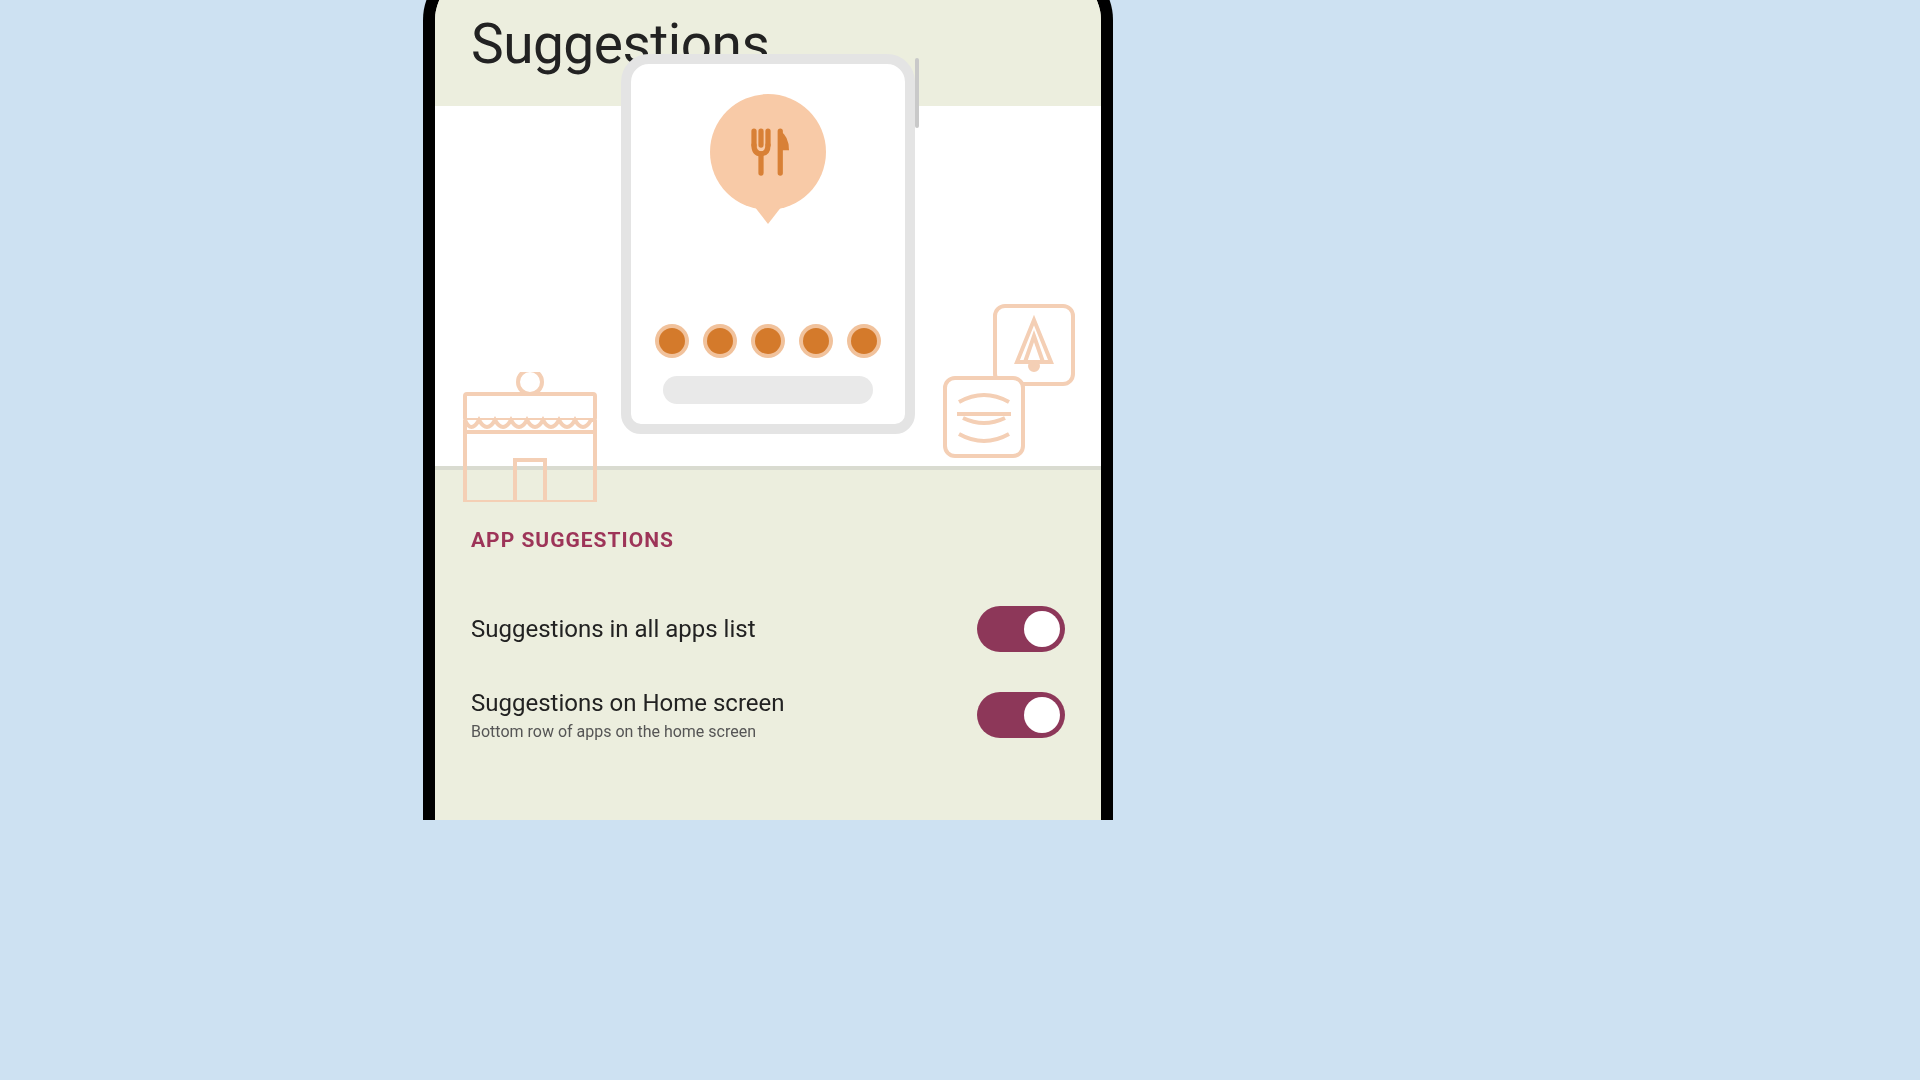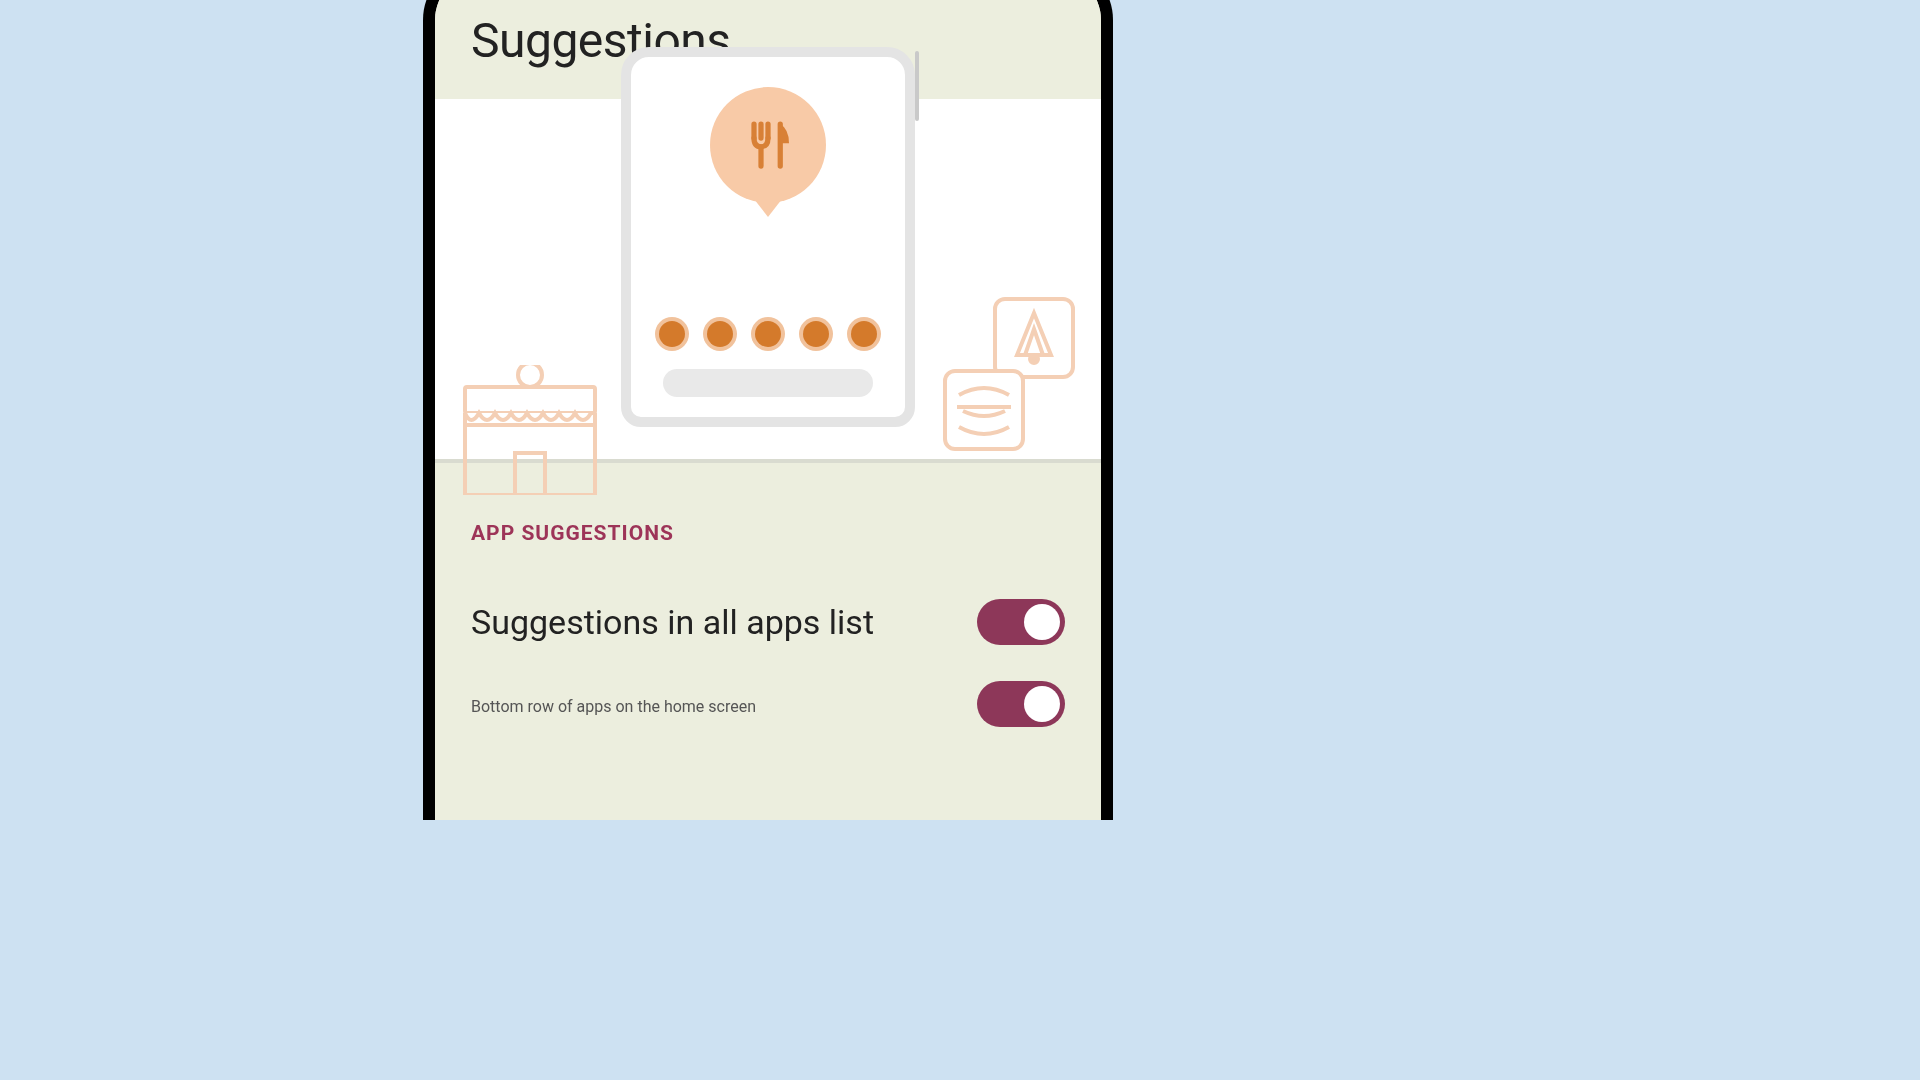--- a/index.html
+++ b/index.html
@@ -40,21 +40,21 @@
     background:var(--screen-bg);
     border-radius:48px;
     overflow:hidden;
     display:flex;flex-direction:column;
   }
   .header{
     background:var(--header-bg);
     padding:40px 36px 30px 36px;
   }
   .page-title{
-    font-size:48px;
+    font-size:55px;
     font-weight:400;
     color:var(--title);
     letter-spacing:-0.5px;
   }
   .illus{
     background:var(--illus-bg);
     position:relative;
     height:360px;
     border-bottom:4px solid var(--divider);
     margin-bottom:22px;
@@ -107,21 +107,21 @@
     font-weight:700;
     letter-spacing:1px;
     margin-bottom:36px;
   }
   .row{
     display:flex;align-items:center;justify-content:space-between;
     padding:18px 0;
   }
   .row-text{flex:1;padding-right:20px;}
   .row-title{
-    font-size:34px;color:var(--title);line-height:1.25;
+    font-size:24px;color:var(--title);line-height:1.25;
   }
   .row-sub{
     font-size:16px;color:var(--subtitle);margin-top:4px;
   }
   .toggle{
     width:88px;height:46px;border-radius:23px;background:var(--toggle-on);
     position:relative;flex-shrink:0;cursor:pointer;
   }
   .toggle-knob{
     position:absolute;right:5px;top:5px;width:36px;height:36px;border-radius:50%;
@@ -197,20 +197,21 @@
         <div class="row-text">
           <div class="row-title">Suggestions in all apps list</div>
         </div>
         <div class="toggle">
           <div class="toggle-knob"></div>
         </div>
       </div>
 
       <div class="row">
         <div class="row-text">
+          <div class="row-title">Suggestions on Home screen</div>
           <div class="row-sub">Bottom row of apps on the home screen</div>
         </div>
         <div class="toggle">
           <div class="toggle-knob"></div>
         </div>
       </div>
     </div>
 
   </div>
 </div>

